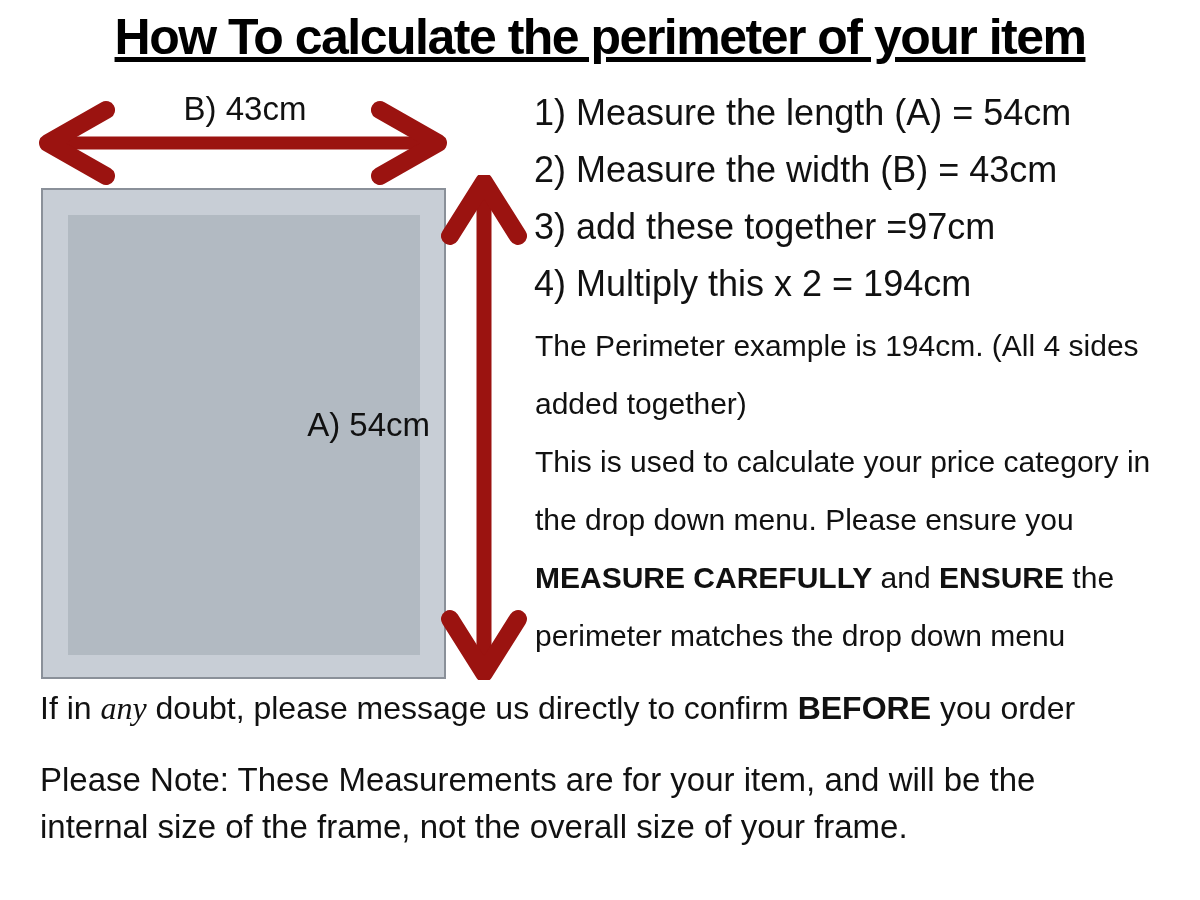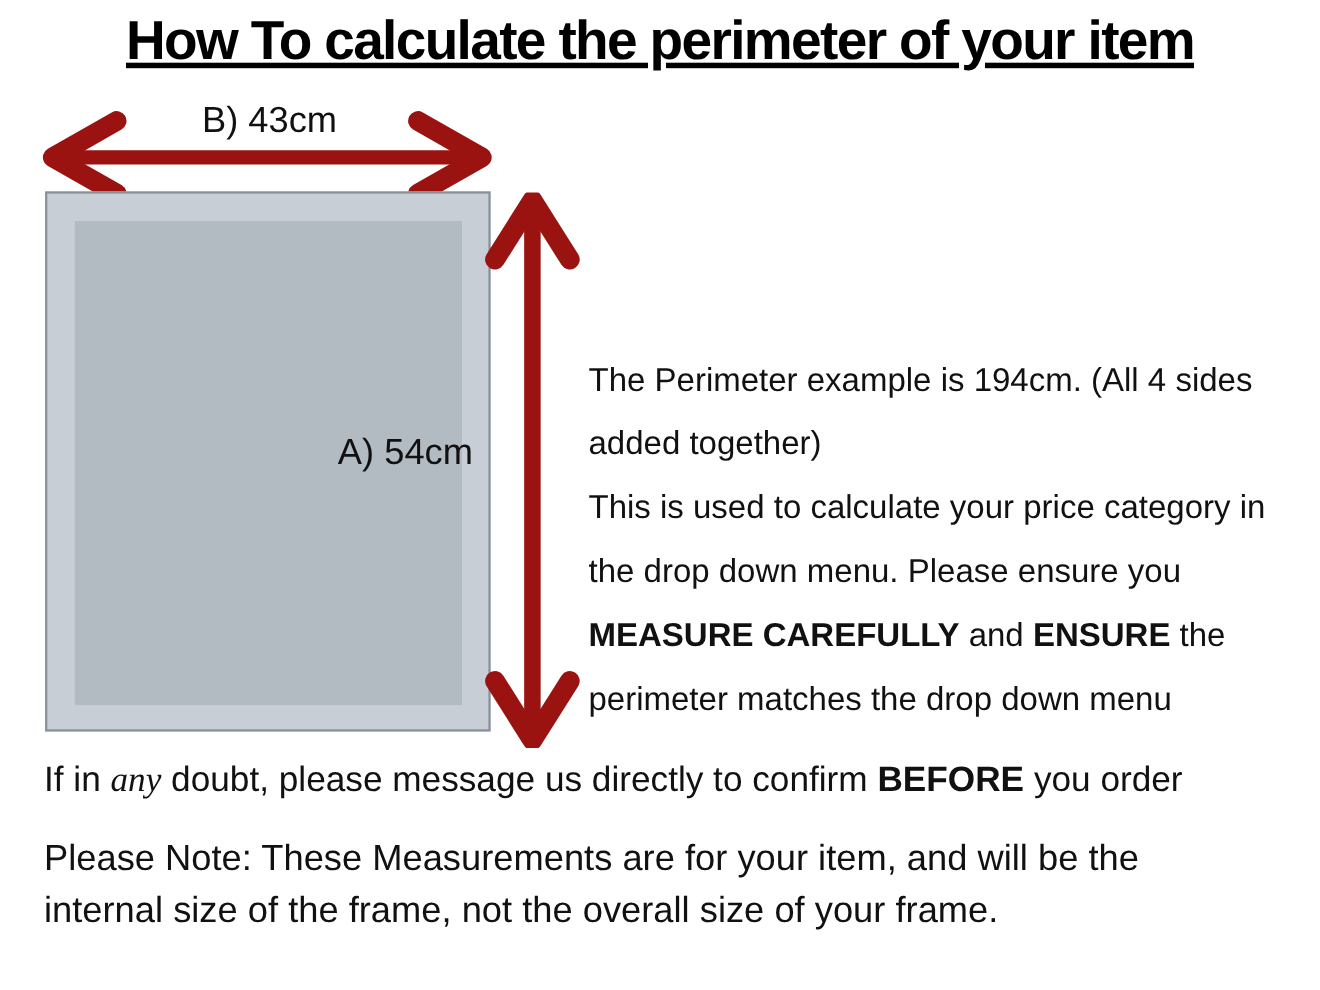--- a/index.html
+++ b/index.html
@@ -48,21 +48,21 @@
   .v-arrow {
     position: absolute;
     left: 440px;
     top: 175px;
     width: 90px;
     height: 505px;
   }
   .outer-rect {
     position: absolute;
     left: 41px;
-    top: 174px;
+    top: 188px;
     width: 401px;
     height: 487px;
     border: 2px solid #8A9099;
   }
   .inner-rect {
     position: absolute;
     left: 25px;
     top: 25px;
     width: 352px;
     height: 440px;
@@ -133,20 +133,26 @@
     <div class="inner-rect" style="background-color: rgb(178, 186, 194);"></div>
     <div class="height-label">A) 54cm</div>
   </div>
 
   <svg class="v-arrow" viewBox="0 0 90 505" aria-hidden="true">
     <line x1="44" y1="15" x2="44" y2="490" stroke-width="15" stroke="#9B1310"></line>
     <polyline points="10,61 44,7 78,61" fill="none" stroke-width="18" stroke-linecap="round" stroke-linejoin="round" stroke="#9B1310"></polyline>
     <polyline points="10,444 44,498 78,444" fill="none" stroke-width="18" stroke-linecap="round" stroke-linejoin="round" stroke="#9B1310"></polyline>
   </svg>
 
+  <div class="steps">
+    <div>1) Measure the length (A) = 54cm</div>
+    <div>2) Measure the width (B) = 43cm</div>
+    <div>3) add these together =97cm</div>
+    <div>4) Multiply this x 2 = 194cm</div>
+  </div>
 
   <div class="perimeter-note"><span>The Perimeter example is 194cm. (All 4 sides added together)
 This is used to calculate your price category in the drop down menu. Please ensure you </span><span style="font-weight: 700;">MEASURE CAREFULLY</span><span> and </span><span style="font-weight: 700;">ENSURE</span><span> the perimeter matches the drop down menu</span></div>
 
   <div class="doubt-line"><span>If in </span><span style="font-style: italic; font-family: Liberation Serif, serif;">any</span><span> doubt, please message us directly to confirm </span><span style="font-weight: 700;">BEFORE</span><span> you order</span></div>
 
   <div class="please-note">Please Note: These Measurements are for your item, and will be the internal size of the frame, not the overall size of your frame.</div>
 
 </div>
 

